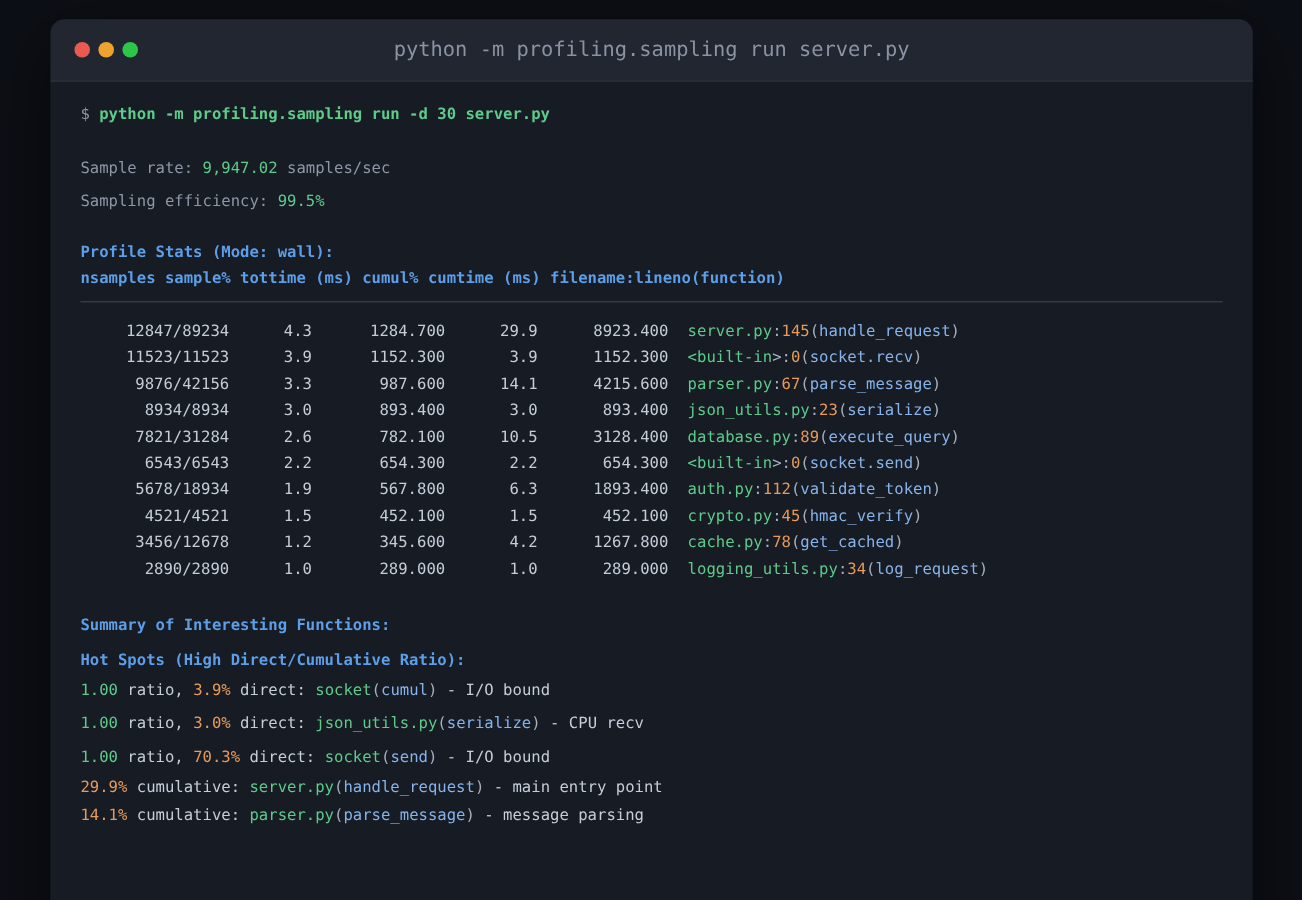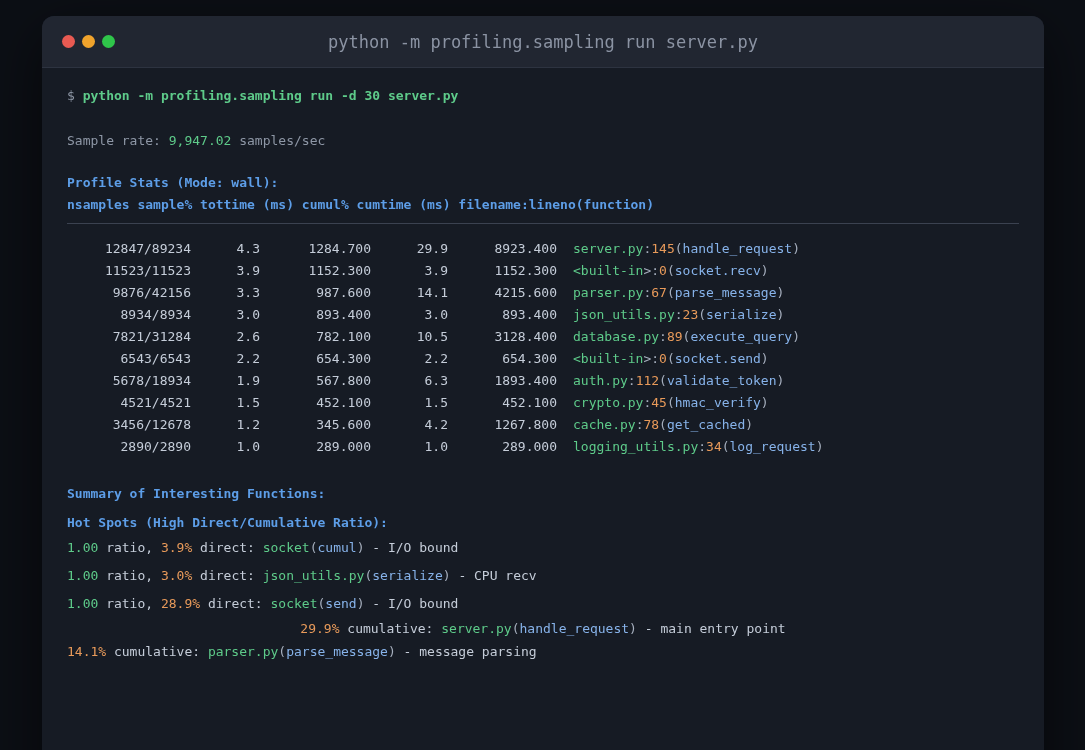--- a/index.html
+++ b/index.html
@@ -52,21 +52,21 @@
   .col   { display:inline-block; text-align:right; }
   .c1 { width:124px; } .c2 { width:69px; } .c3 { width:111px; }
   .c4 { width:77px; }  .c5 { width:109px; }
   .c6 { margin-left:16px; }
   .summary-title  { margin-top:26px; }
   .hot-title      { margin-top:9px; }
   .hot-item       { margin-top:8px; }
   .hot-item.first { margin-top:5px; }
   .orch-title     { margin-top:21px; }
   .orch-item      { margin-top:8px; }
-  .orch-item.first{ margin-top:5px;text-align:center; }
+  .orch-item.first{ margin-top:5px; }
   .orch-item.second{ margin-top:3px; }
 </style>
 </head>
 <body>
 
 <div class="window">
   <div class="titlebar">
     <div class="lights">
       <span class="light red"></span>
       <span class="light yellow"></span>
@@ -76,20 +76,21 @@
     <div class="lights" style="visibility:hidden"></div>
   </div>
 
   <div class="content">
 
     <div><span class="dim">$</span> <span class="grnb">python -m profiling.sampling run -d 30 server.py</span></div>
 
 
     <div class="line-rate"><span class="dim">Sample rate:</span> <span class="grn">9,947.02</span> <span class="dim">samples/sec</span></div>
 
+    <div class="line-efficiency"><span class="dim">Sampling efficiency:</span> <span class="grn">99.5%</span></div>
 
     <div class="profile-title blu">Profile Stats (Mode: wall):</div>
     <div class="table-header blu">nsamples sample% tottime (ms) cumul% cumtime (ms) filename:lineno(function)</div>
     <hr class="table-divider">
 
     <div class="ptable">
       <div class="trow"><span class="col c1 txt">12847/89234</span><span class="col c2 txt">4.3</span><span class="col c3 txt">1284.700</span><span class="col c4 txt">29.9</span><span class="col c5 txt">8923.400</span><span class="c6"><span class="grn">server.py</span><span class="pun"></span><span class="pun">:</span><span class="org">145</span><span class="pun">(</span><span class="fn">handle_request</span><span class="pun">)</span></span></div>
       <div class="trow"><span class="col c1 txt">11523/11523</span><span class="col c2 txt">3.9</span><span class="col c3 txt">1152.300</span><span class="col c4 txt">3.9</span><span class="col c5 txt">1152.300</span><span class="c6"><span class="grn">&lt;built-in</span><span class="pun">&gt;</span><span class="pun">:</span><span class="org">0</span><span class="pun">(</span><span class="fn">socket.recv</span><span class="pun">)</span></span></div>
       <div class="trow"><span class="col c1 txt">9876/42156</span><span class="col c2 txt">3.3</span><span class="col c3 txt">987.600</span><span class="col c4 txt">14.1</span><span class="col c5 txt">4215.600</span><span class="c6"><span class="grn">parser.py</span><span class="pun"></span><span class="pun">:</span><span class="org">67</span><span class="pun">(</span><span class="fn">parse_message</span><span class="pun">)</span></span></div>
       <div class="trow"><span class="col c1 txt">8934/8934</span><span class="col c2 txt">3.0</span><span class="col c3 txt">893.400</span><span class="col c4 txt">3.0</span><span class="col c5 txt">893.400</span><span class="c6"><span class="grn">json_utils.py</span><span class="pun"></span><span class="pun">:</span><span class="org">23</span><span class="pun">(</span><span class="fn">serialize</span><span class="pun">)</span></span></div>
@@ -102,21 +103,21 @@
     </div>
 
     <div class="summary-title blu">Summary of Interesting Functions:</div>
 
     <div class="hot-title blu">Hot Spots (High Direct/Cumulative Ratio):</div>
 
     <div class="hot-item first"><span class="grn">1.00</span> <span class="txt">ratio,</span> <span class="org">3.9%</span> <span class="txt">direct:</span> <span><span class="grn">socket</span><span class="pun">(</span><span class="fn">cumul</span><span class="pun">)</span></span> <span class="txt">- I/O bound</span></div>
 
     <div class="hot-item"><span class="grn">1.00</span> <span class="txt">ratio,</span> <span class="org">3.0%</span> <span class="txt">direct:</span> <span><span class="grn">json_utils.py</span><span class="pun">(</span><span class="fn">serialize</span><span class="pun">)</span></span> <span class="txt">- CPU recv</span></div>
 
-    <div class="hot-item"><span class="grn">1.00</span> <span class="txt">ratio,</span> <span class="org">28.9%</span> <span class="txt">direct:</span> <span><span class="grn">socket</span><span class="pun">(</span><span class="fn">send</span><span class="pun">)</span></span> <span class="txt">- I/O bound</span></div>
+    <div class="hot-item"><span class="grn">1.00</span> <span class="txt">ratio,</span> <span class="org">70.3%</span> <span class="txt">direct:</span> <span><span class="grn">socket</span><span class="pun">(</span><span class="fn">send</span><span class="pun">)</span></span> <span class="txt">- I/O bound</span></div>
 
 
     <div class="orch-item first"><span class="org">29.9%</span> <span class="txt">cumulative:</span> <span><span class="grn">server.py</span><span class="pun">(</span><span class="fn">handle_request</span><span class="pun">)</span></span> <span class="txt">- main entry point</span></div>
 
     <div class="orch-item second"><span class="org">14.1%</span> <span class="txt">cumulative:</span> <span><span class="grn">parser.py</span><span class="pun">(</span><span class="fn">parse_message</span><span class="pun">)</span></span> <span class="txt">- message parsing</span></div>
 
   </div>
 </div>
 
 </body></html>

